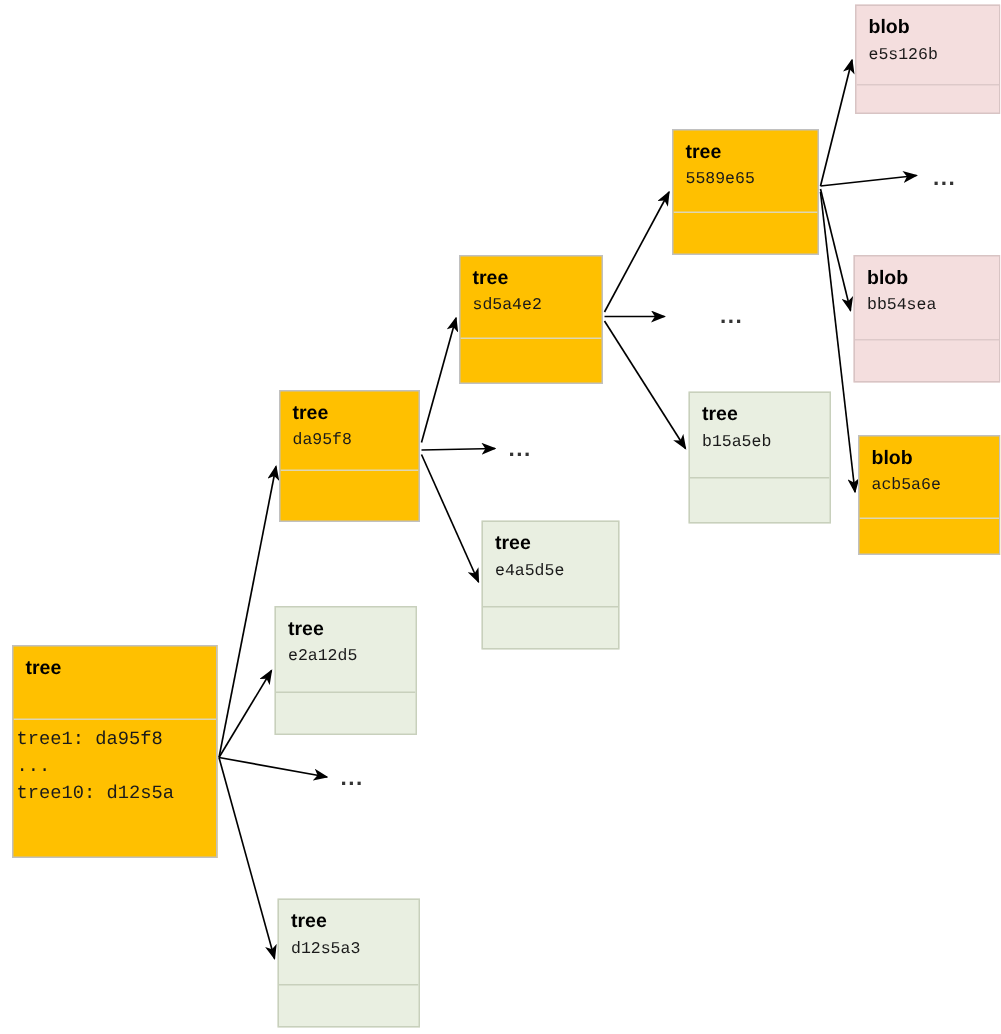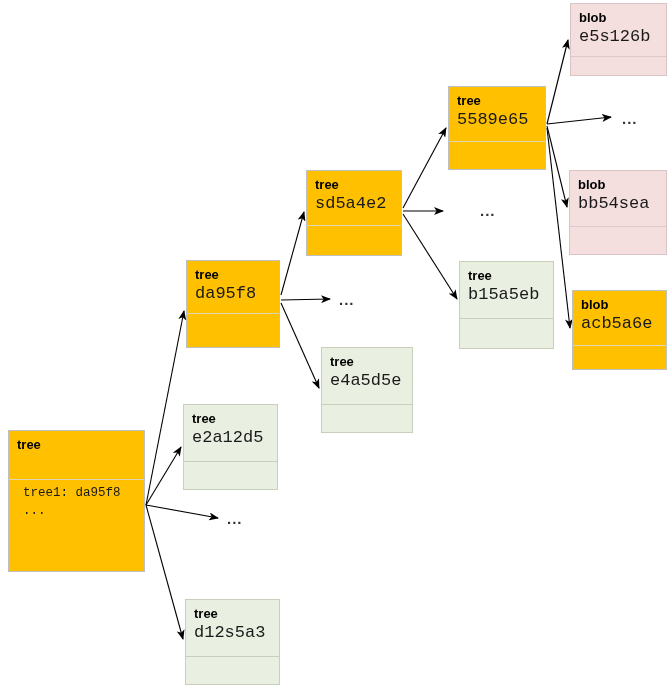--- a/index.html
+++ b/index.html
@@ -40,34 +40,34 @@
   .node .type {
     font-family: "Liberation Sans", sans-serif;
     font-weight: bold;
     font-size: 13px;
     color: #000000;
     line-height: 15px;
     white-space: nowrap;
   }
   .node .hash {
     font-family: "Liberation Mono", monospace;
-    font-size: 17px;
+    font-size: 11px;
     color: #1a1a1a;
     line-height: 18px;
     margin-top: 3px;
     white-space: nowrap;
   }
   .node .divider {
     height: 1px;
     background: #c9c9c9;
     flex: 0 0 auto;
   }
   .node .body {
     flex: 1 1 auto;
-    padding: 4px 8px 4px 14px;
+    padding: 4px 8px 4px 2px;
   }
   .node .entry {
     font-family: "Liberation Mono", monospace;
     font-size: 12.5px;
     color: #1a1a1a;
     line-height: 18px;
     white-space: nowrap;
   }
   .node.tree-orange { background: #ffc000; border-color: #c0c0c0; }
   .node.tree-orange .divider { background: #ddd6b4; }
@@ -120,20 +120,21 @@
 
   <div id="node-layer">
       <div class="node tree-orange" style="left: 8px; top: 430px; width: 137px; height: 142px;">
         <div class="head" style="height: 48px; box-sizing: border-box;">
           <div class="type">tree</div>
         </div>
         <div class="divider"></div>
         <div class="body">
           <div class="entry">tree1: da95f8</div>
           <div class="entry">...</div>
+          <div class="entry">tree10: d12s5a</div>
         </div>
       </div>
       <div class="node tree-orange" style="left: 186px; top: 260px; width: 94px; height: 88px;">
         <div class="head" style="height: 52px; box-sizing: border-box;">
           <div class="type">tree</div>
           <div class="hash">da95f8</div>
         </div>
         <div class="divider"></div>
         <div class="body"></div>
       </div>

